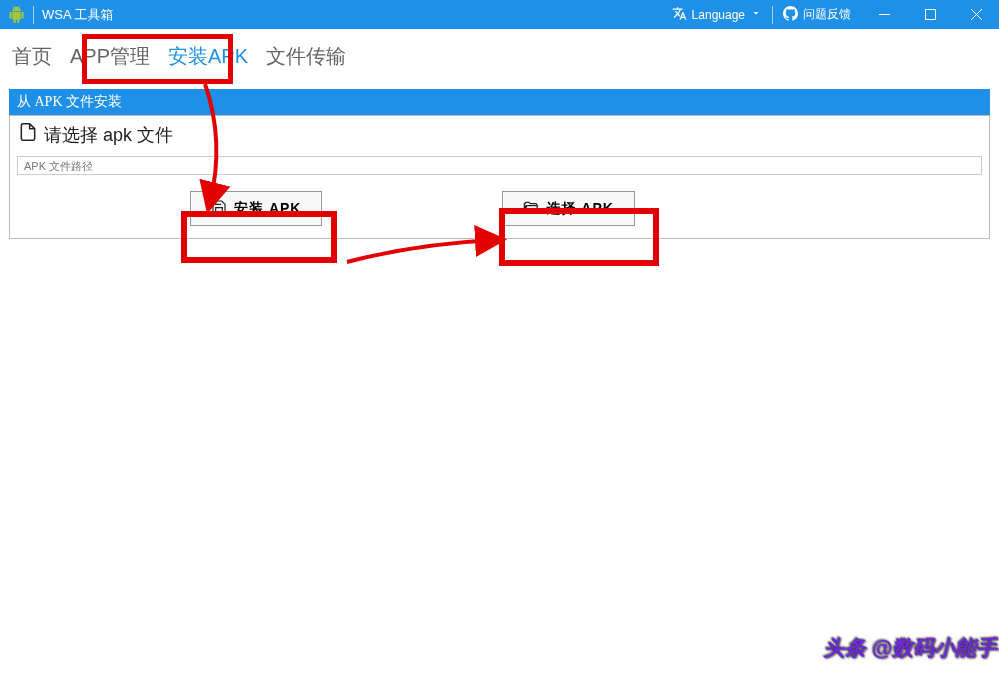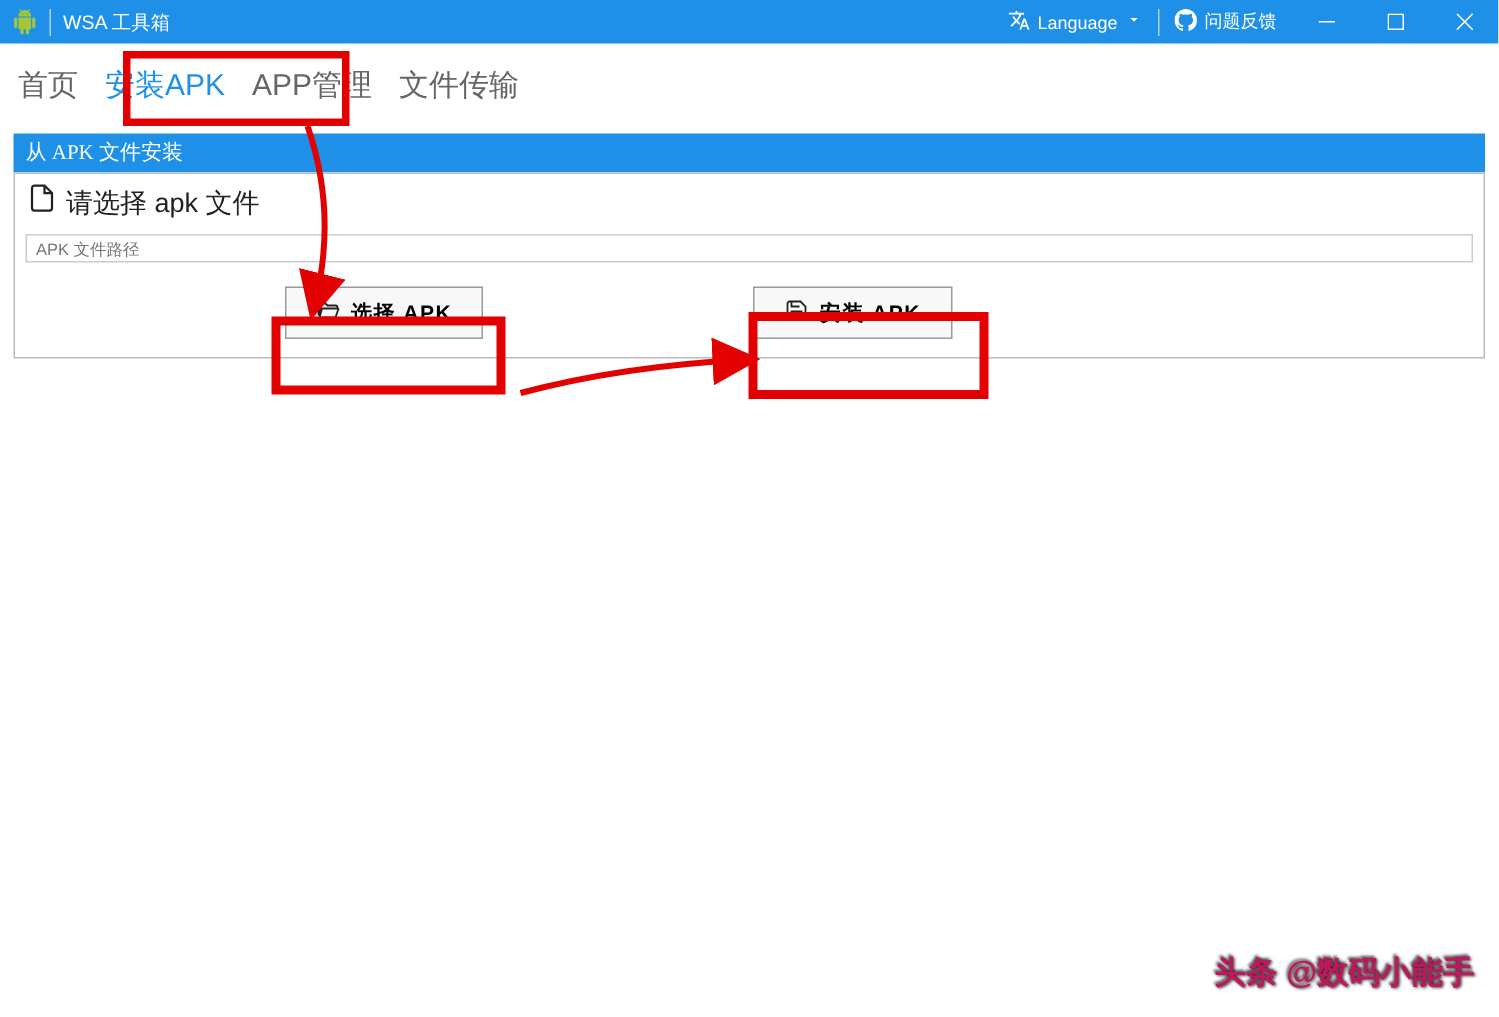--- a/index.html
+++ b/index.html
@@ -128,24 +128,25 @@
     .hl-tab { left: 82px; top: 34px; width: 151px; height: 50px; }
     .hl-btn1 { left: 181px; top: 211px; width: 156px; height: 52px; border-width: 6px;}
     .hl-btn2 { left: 499px; top: 208px; width: 160px; height: 58px; border-width: 6px;}
     .arrow {
       position: absolute;
       pointer-events: none;
     }
     .arrow svg { overflow: visible; }
     .watermark {
       position: absolute;
-      right: 16px;
+      right: 2px;
       bottom: 16px;
       font-size: 21px;
-      color: #be185d;
+      color: #6d28d9;
+      font-style: italic;
       font-weight: 700;
       text-shadow: 1px 1px 2px rgba(0,0,0,.7), -1px -1px 2px rgba(0,0,0,.7);
     }
     .divider {
       width: 1px;
       height: 18px;
       background: rgba(255,255,255,0.6);
     }
   </style>
 </head>
@@ -198,57 +199,57 @@
     <div class="win-btn">
       <svg width="11" height="11">
           <path stroke="#fff" stroke-width="1" d="M0 0 L11 11 M11 0 L0 11"></path>
         </svg>
     </div>
   </div>
 </div>
 
 <div class="tabs">
   <div class="tab">首页</div>
+  <div class="tab">APP管理</div>
   <div class="tab active">安装APK</div>
-  <div class="tab">APP管理</div>
   <div class="tab">文件传输</div>
 </div>
 
 <div class="section-header">从 APK 文件安装</div>
 
 <div class="panel">
   <div class="panel-title">
     <span>
       <svg viewBox="0 0 24 24" width="20" height="20">
           <path fill="none" stroke="#222" stroke-width="1.8" d="M14 2H6a2 2 0 00-2 2v16a2 2 0 002 2h12a2 2 0 002-2V8l-6-6zM14 2v6h6"></path>
         </svg>
     </span>
     <span>请选择 apk 文件</span>
   </div>
 
   <div class="field-group">
     <div class="field-label">APK 文件路径</div>
   </div>
 
   <div class="button-row">
+    <button class="btn">
+      <span>
+        <svg viewBox="0 0 24 24" width="16" height="16">
+            <path fill="none" stroke="#222" stroke-width="1.8" d="M19 21H5a2 2 0 01-2-2V5a2 2 0 012-2h11l5 5v11a2 2 0 01-2 2zM17 21v-8H7v8M7 3v5h8"></path>
+          </svg>
+      </span>
+      <span>安装 APK</span>
+    </button>
     <button class="btn">
       <span>
         <svg viewBox="0 0 24 24" width="16" height="16">
             <path fill="none" stroke="#222" stroke-width="1.8" d="M3 7a2 2 0 012-2h4l2 2h8a2 2 0 012 2v1H5.5a2 2 0 00-1.9 1.37L2 17V7zm0 12h16l2.4-7.2A1 1 0 0020.45 10H5.5l-2.5 9z"></path>
           </svg>
       </span>
       <span>选择 APK</span>
-    </button>
-    <button class="btn">
-      <span>
-        <svg viewBox="0 0 24 24" width="16" height="16">
-            <path fill="none" stroke="#222" stroke-width="1.8" d="M19 21H5a2 2 0 01-2-2V5a2 2 0 012-2h11l5 5v11a2 2 0 01-2 2zM17 21v-8H7v8M7 3v5h8"></path>
-          </svg>
-      </span>
-      <span>安装 APK</span>
     </button>
   </div>
 </div>
 
 <div class="highlight-box hl-tab"></div>
 <div class="highlight-box hl-btn1"></div>
 <div class="highlight-box hl-btn2"></div>
 
 <div class="arrow" style="left:195px; top:82px;">
   <svg width="50" height="135">

